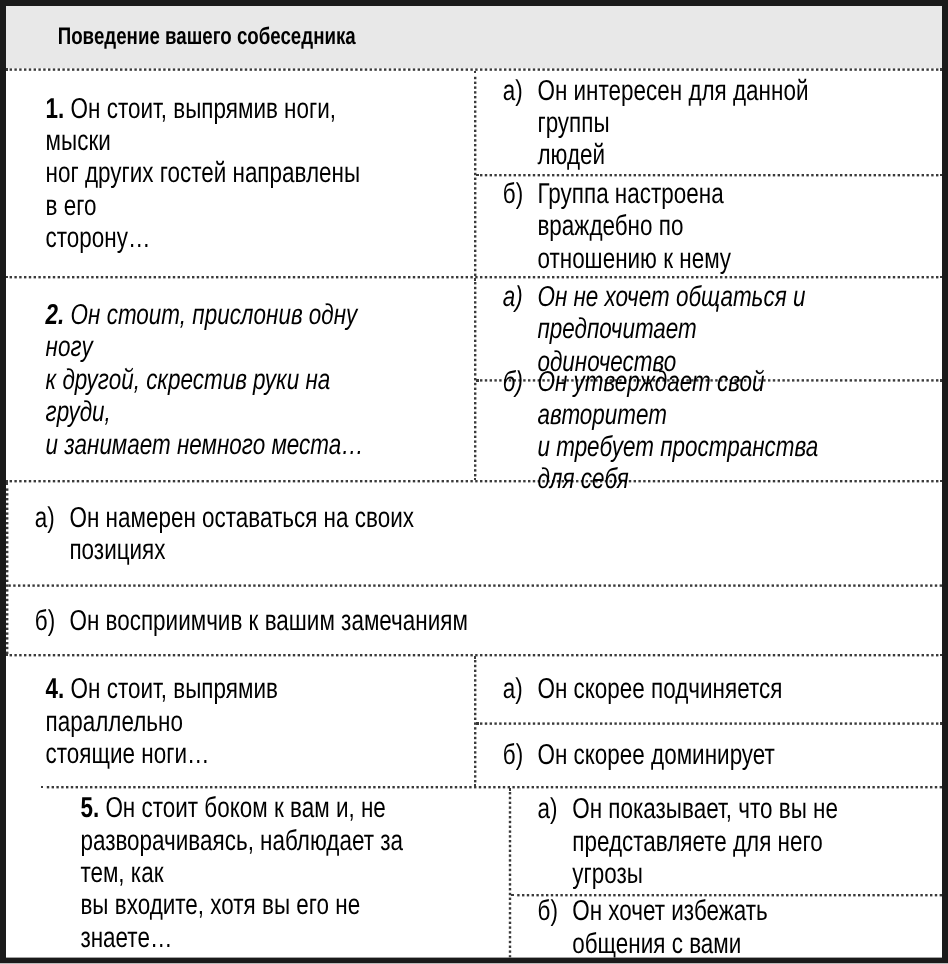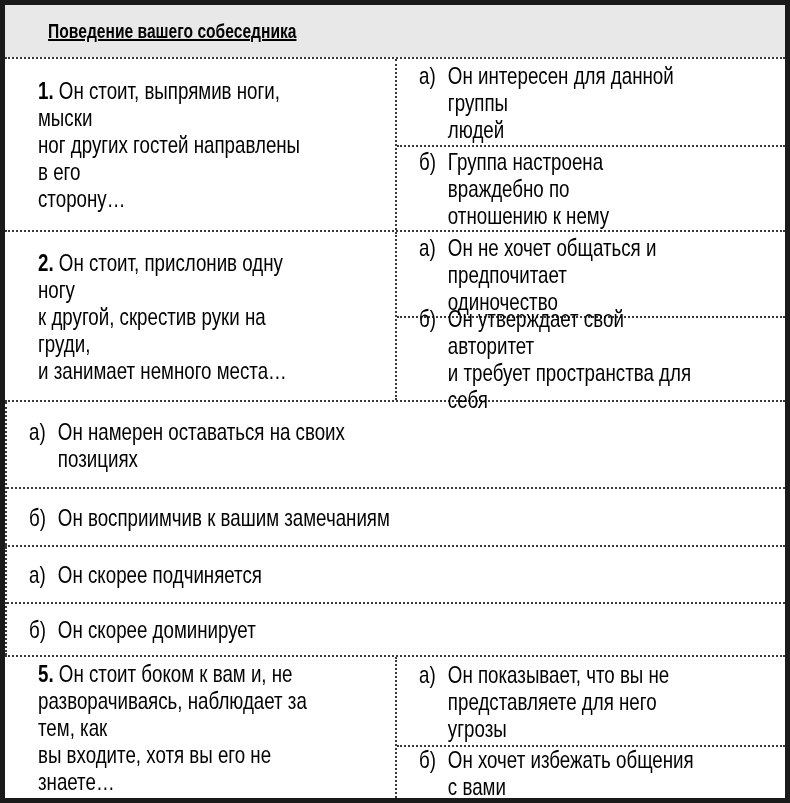--- a/index.html
+++ b/index.html
@@ -18,34 +18,34 @@
   }
   .table {
     width: 790px; height: 803px;
     border: 5px solid var(--border);
     display: flex; flex-direction: column;
     background: var(--page-bg);
     overflow: hidden;
   }
   
   .hrow { height: 52px; flex-shrink: 0; display: flex; background: var(--header-bg); }
-  .hcell { display: flex; align-items: center; overflow: visible; text-decoration: underline; }
+  .hcell { display: flex; align-items: center; overflow: visible; }
   .hcell.left  { width: 390px; }
   .hcell.right { flex: 1; border-left: 2px dotted var(--divider); }
   .hcell .cx {
     width: 128%; margin-left: -14%;
     text-align: center;
     transform: scaleX(0.78); transform-origin: 50% 50%;
     font-weight: bold; font-size: 20px; line-height: 24px;
     white-space: nowrap;
   }
   
   .row { display: flex; border-top: 2px dotted var(--divider); }
-  .r1 { height: 173px; } .r2 { height: 170px; } .r3 { height: 145px; }
-  .r4 { height: 110px; } .r5 { height: 143px; }
+  .r1 { height: 173px; } .r2 { height: 170px; font-style: italic; } .r3 { height: 145px; }
+  .r4 { height: 110px; } .r5 { height: 143px; margin-left: 29px; }
   .bcell {
     width: 390px; display: flex; align-items: center;
     padding-left: 33px; padding-right: 6px; overflow: visible;
   }
   .icol { flex: 1; display: flex; flex-direction: column; border-left: 2px dotted var(--divider); }
   .icell { display: flex; align-items: center; padding-left: 22px; padding-right: 4px; overflow: visible; }
   .icell.b { border-top: 2px dotted var(--divider); }
   .r1 .icell.a { height: 86px; } .r1 .icell.b { height: 85px; }
   .r2 .icell.a { height: 84px; } .r2 .icell.b { height: 84px; }
   .r3 .icell.a { height: 85px; } .r3 .icell.b { height: 58px; }
@@ -132,20 +132,24 @@
       <div class="icell b">
           <div class="cx irow">
             <span class="lbl">б)</span>
             <div class="itxt">Он восприимчив к вашим замечаниям</div>
           </div>
         </div>
     </div>
   </div>
 
   <div class="row r4">
+    <div class="bcell">
+        <div class="cx btxt"><span class="num">4.</span> <span>Он стоит, выпрямив параллельно
+стоящие ноги…</span></div>
+      </div>
     <div class="icol">
       <div class="icell a">
           <div class="cx irow">
             <span class="lbl">а)</span>
             <div class="itxt">Он скорее подчиняется</div>
           </div>
         </div>
       <div class="icell b">
           <div class="cx irow">
             <span class="lbl">б)</span>

